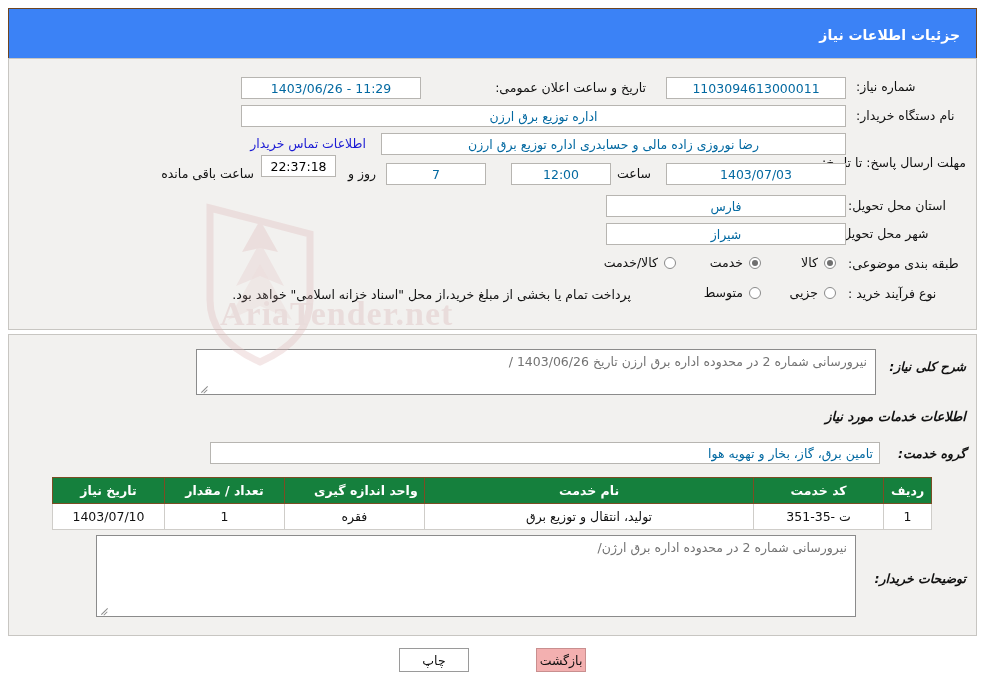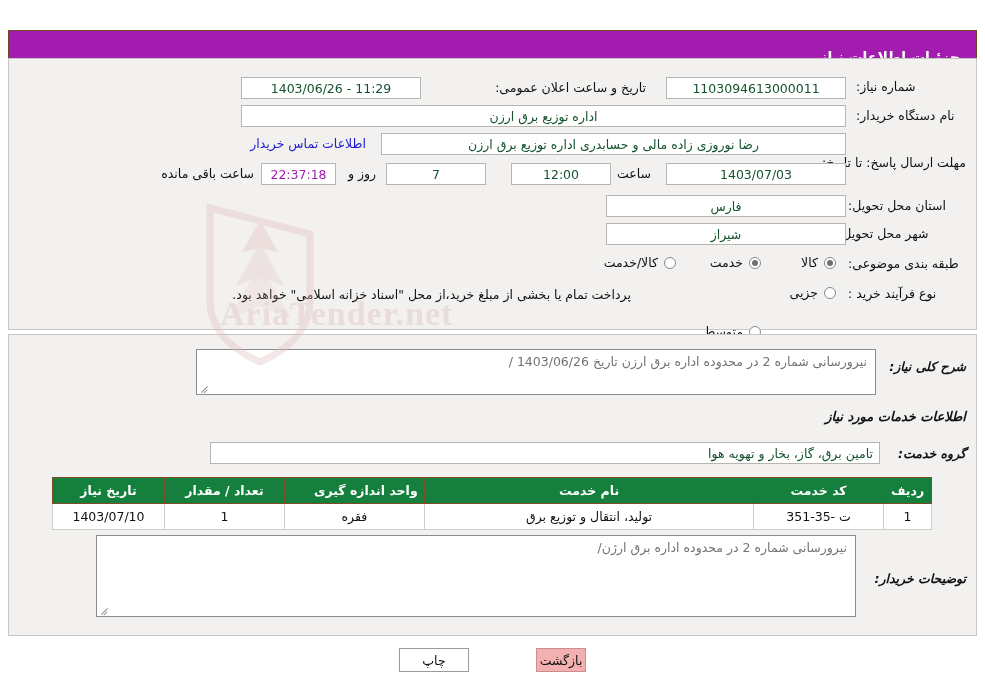--- a/index.html
+++ b/index.html
@@ -15,27 +15,26 @@
     width: 985px; height: 691px;
     background: #ffffff;
     overflow: hidden;
   }
 
   
   .header {
     position: absolute;
     left: 8px; top: 8px;
     width: 969px; height: 54px;
-    background: #a21caf;
+    background: #3b82f6;
     border: 1px solid #6f4621;
     display: flex;
     align-items: center;
     justify-content: flex-start;
     padding: 0 16px;
-    margin-top: 22px;
   }
   .header-title {
     color: #ffffff;
     font-size: 14px;
     font-weight: bold;
   }
 
   
   .watermark {
     position: absolute;
@@ -82,21 +81,21 @@
     text-align: left;
     white-space: nowrap;
   }
   .lbl-bold { font-weight: bold; font-style: italic; }
 
   .fld {
     background: #ffffff;
     border: 1px solid #b7b5b1;
     height: 22px;
     font-size: 12.5px;
-    color: #14532d;
+    color: #0369a1;
     display: flex;
     align-items: center;
     justify-content: center;
     padding: 0 6px;
     white-space: nowrap;
     overflow: hidden;
   }
   .fld.right { justify-content: flex-start; }
 
   .link {
@@ -219,21 +218,21 @@
     <div class="lbl" style="position:absolute; right:10px; top:77px; width:118px; text-align:left;"></div>
     <div class="fld" style="position:absolute; right:130px; top:74px; width:465px;">رضا نوروزی زاده مالی و حسابدری اداره توزیع برق ارزن</div>
     <a class="link" href="#" style="position:absolute; right:610px; top:77px;">اطلاعات تماس خریدار</a>
 
     <div class="lbl" style="position:absolute; right:10px; top:96px; width:118px; text-align:left; line-height:16px;">مهلت ارسال پاسخ: تا تاریخ:</div>
     <div class="fld" style="position:absolute; right:130px; top:104px; width:180px;">1403/07/03</div>
     <div class="lbl" style="position:absolute; right:325px; top:107px;">ساعت</div>
     <div class="fld" style="position:absolute; right:365px; top:104px; width:100px;">12:00</div>
     <div class="fld" style="position:absolute; right:490px; top:104px; width:100px;">7</div>
     <div class="lbl" style="position:absolute; right:600px; top:107px;">روز و</div>
-    <div class="fld" style="position:absolute; right:640px; top:104px; width:75px; color:#a21caf;">22:37:18</div>
+    <div class="fld" style="position:absolute; right:640px; top:96px; width:75px; color:#000000;">22:37:18</div>
     <div class="lbl" style="position:absolute; right:722px; top:107px;">ساعت باقی مانده</div>
 
     <div class="lbl" style="position:absolute; right:10px; top:139px; width:118px; text-align:left;">استان محل تحویل:</div>
     <div class="fld" style="position:absolute; right:130px; top:136px; width:240px;">فارس</div>
 
     <div class="lbl" style="position:absolute; right:20px; top:167px; width:118px; text-align:left;">شهر محل تحویل:</div>
     <div class="fld" style="position:absolute; right:130px; top:164px; width:240px;">شیراز</div>
 
     <div class="lbl" style="position:absolute; right:10px; top:197px; width:118px; text-align:left;">طبقه بندی موضوعی:</div>
     <div class="radio-row" style="position:absolute; right:140px; top:196px;">
@@ -247,21 +246,21 @@
     <div class="radio-row" style="position:absolute; right:300px; top:196px;">
       <span class="radio"></span>
       <span class="radio-label">کالا/خدمت</span>
     </div>
 
     <div class="lbl" style="position:absolute; right:10px; top:227px; width:118px; text-align:left;">نوع فرآیند خرید :</div>
     <div class="radio-row" style="position:absolute; right:140px; top:226px;">
       <span class="radio"></span>
       <span class="radio-label">جزیی</span>
     </div>
-    <div class="radio-row" style="position:absolute; right:215px; top:226px;margin-top:39px;">
+    <div class="radio-row" style="position:absolute; right:215px; top:226px;">
       <span class="radio"></span>
       <span class="radio-label">متوسط</span>
     </div>
     <div class="lbl" style="position:absolute; right:345px; top:228px;">پرداخت تمام یا بخشی از مبلغ خرید،از محل "اسناد خزانه اسلامی" خواهد بود.</div>
   </div>
 
   <div class="panel" id="panel-mid">
 
     <div class="lbl lbl-bold" style="position:absolute; right:10px; top:24px;">شرح کلی نیاز:</div>
     <div class="ta" style="position:absolute; right:100px; top:14px; width:680px; height:46px;">

